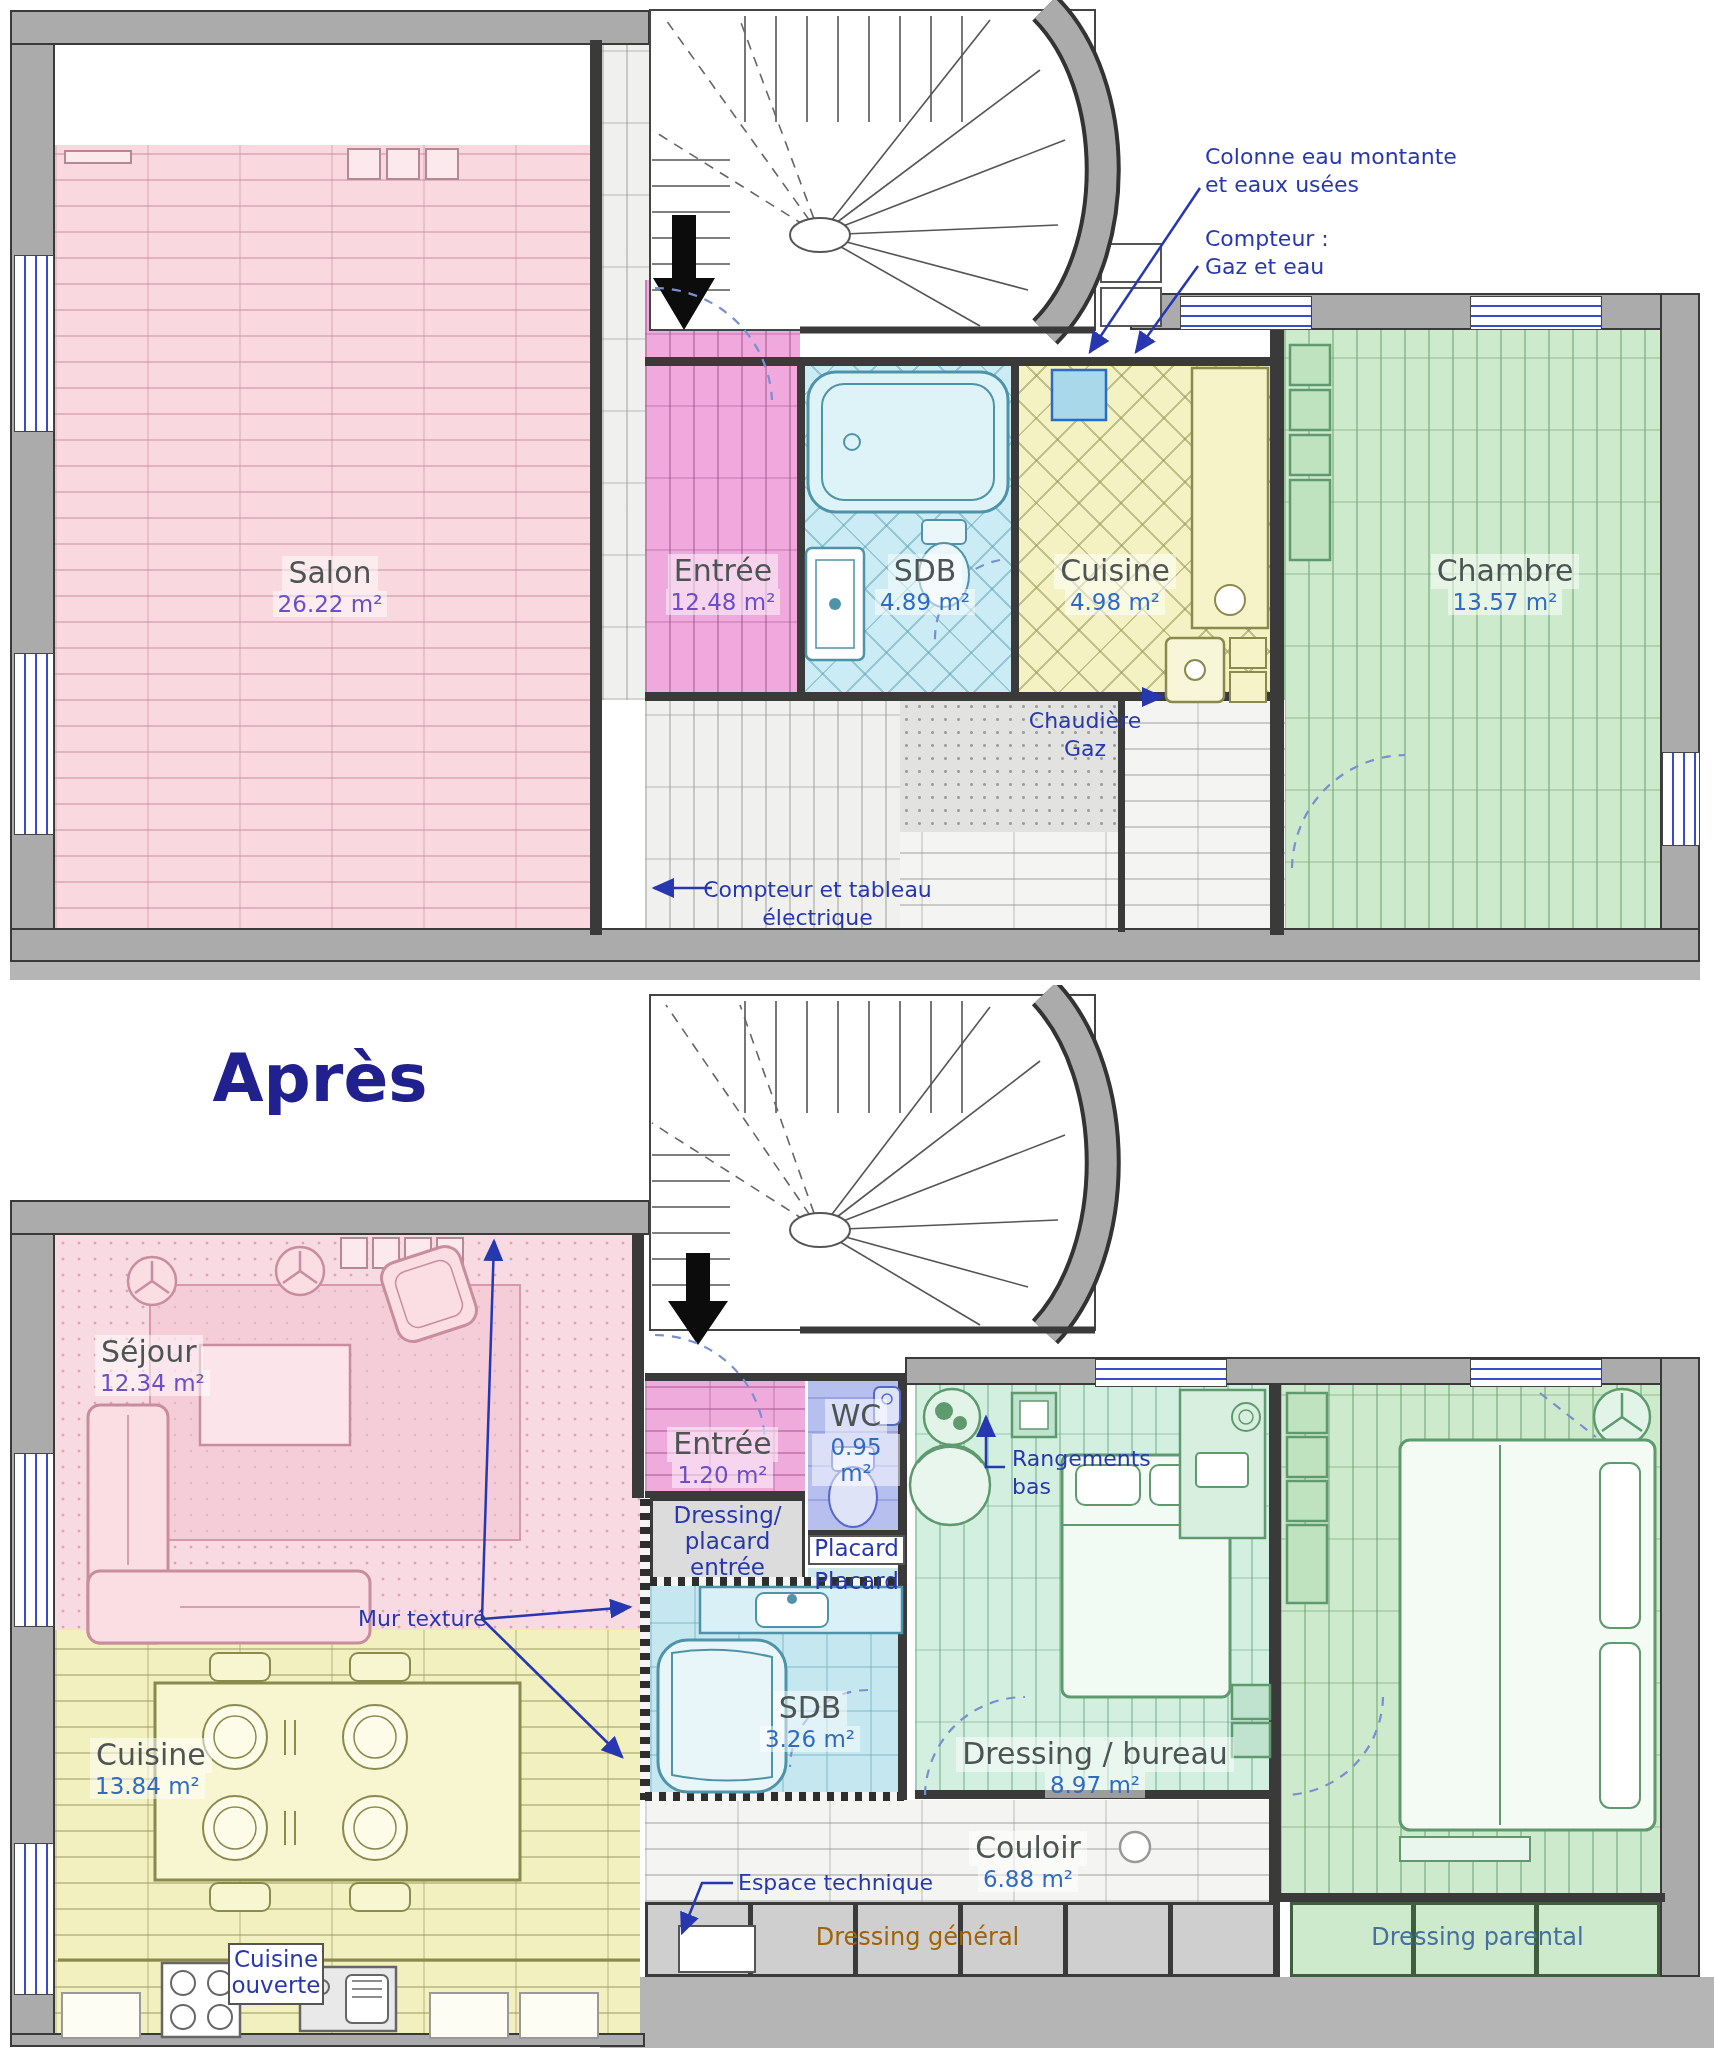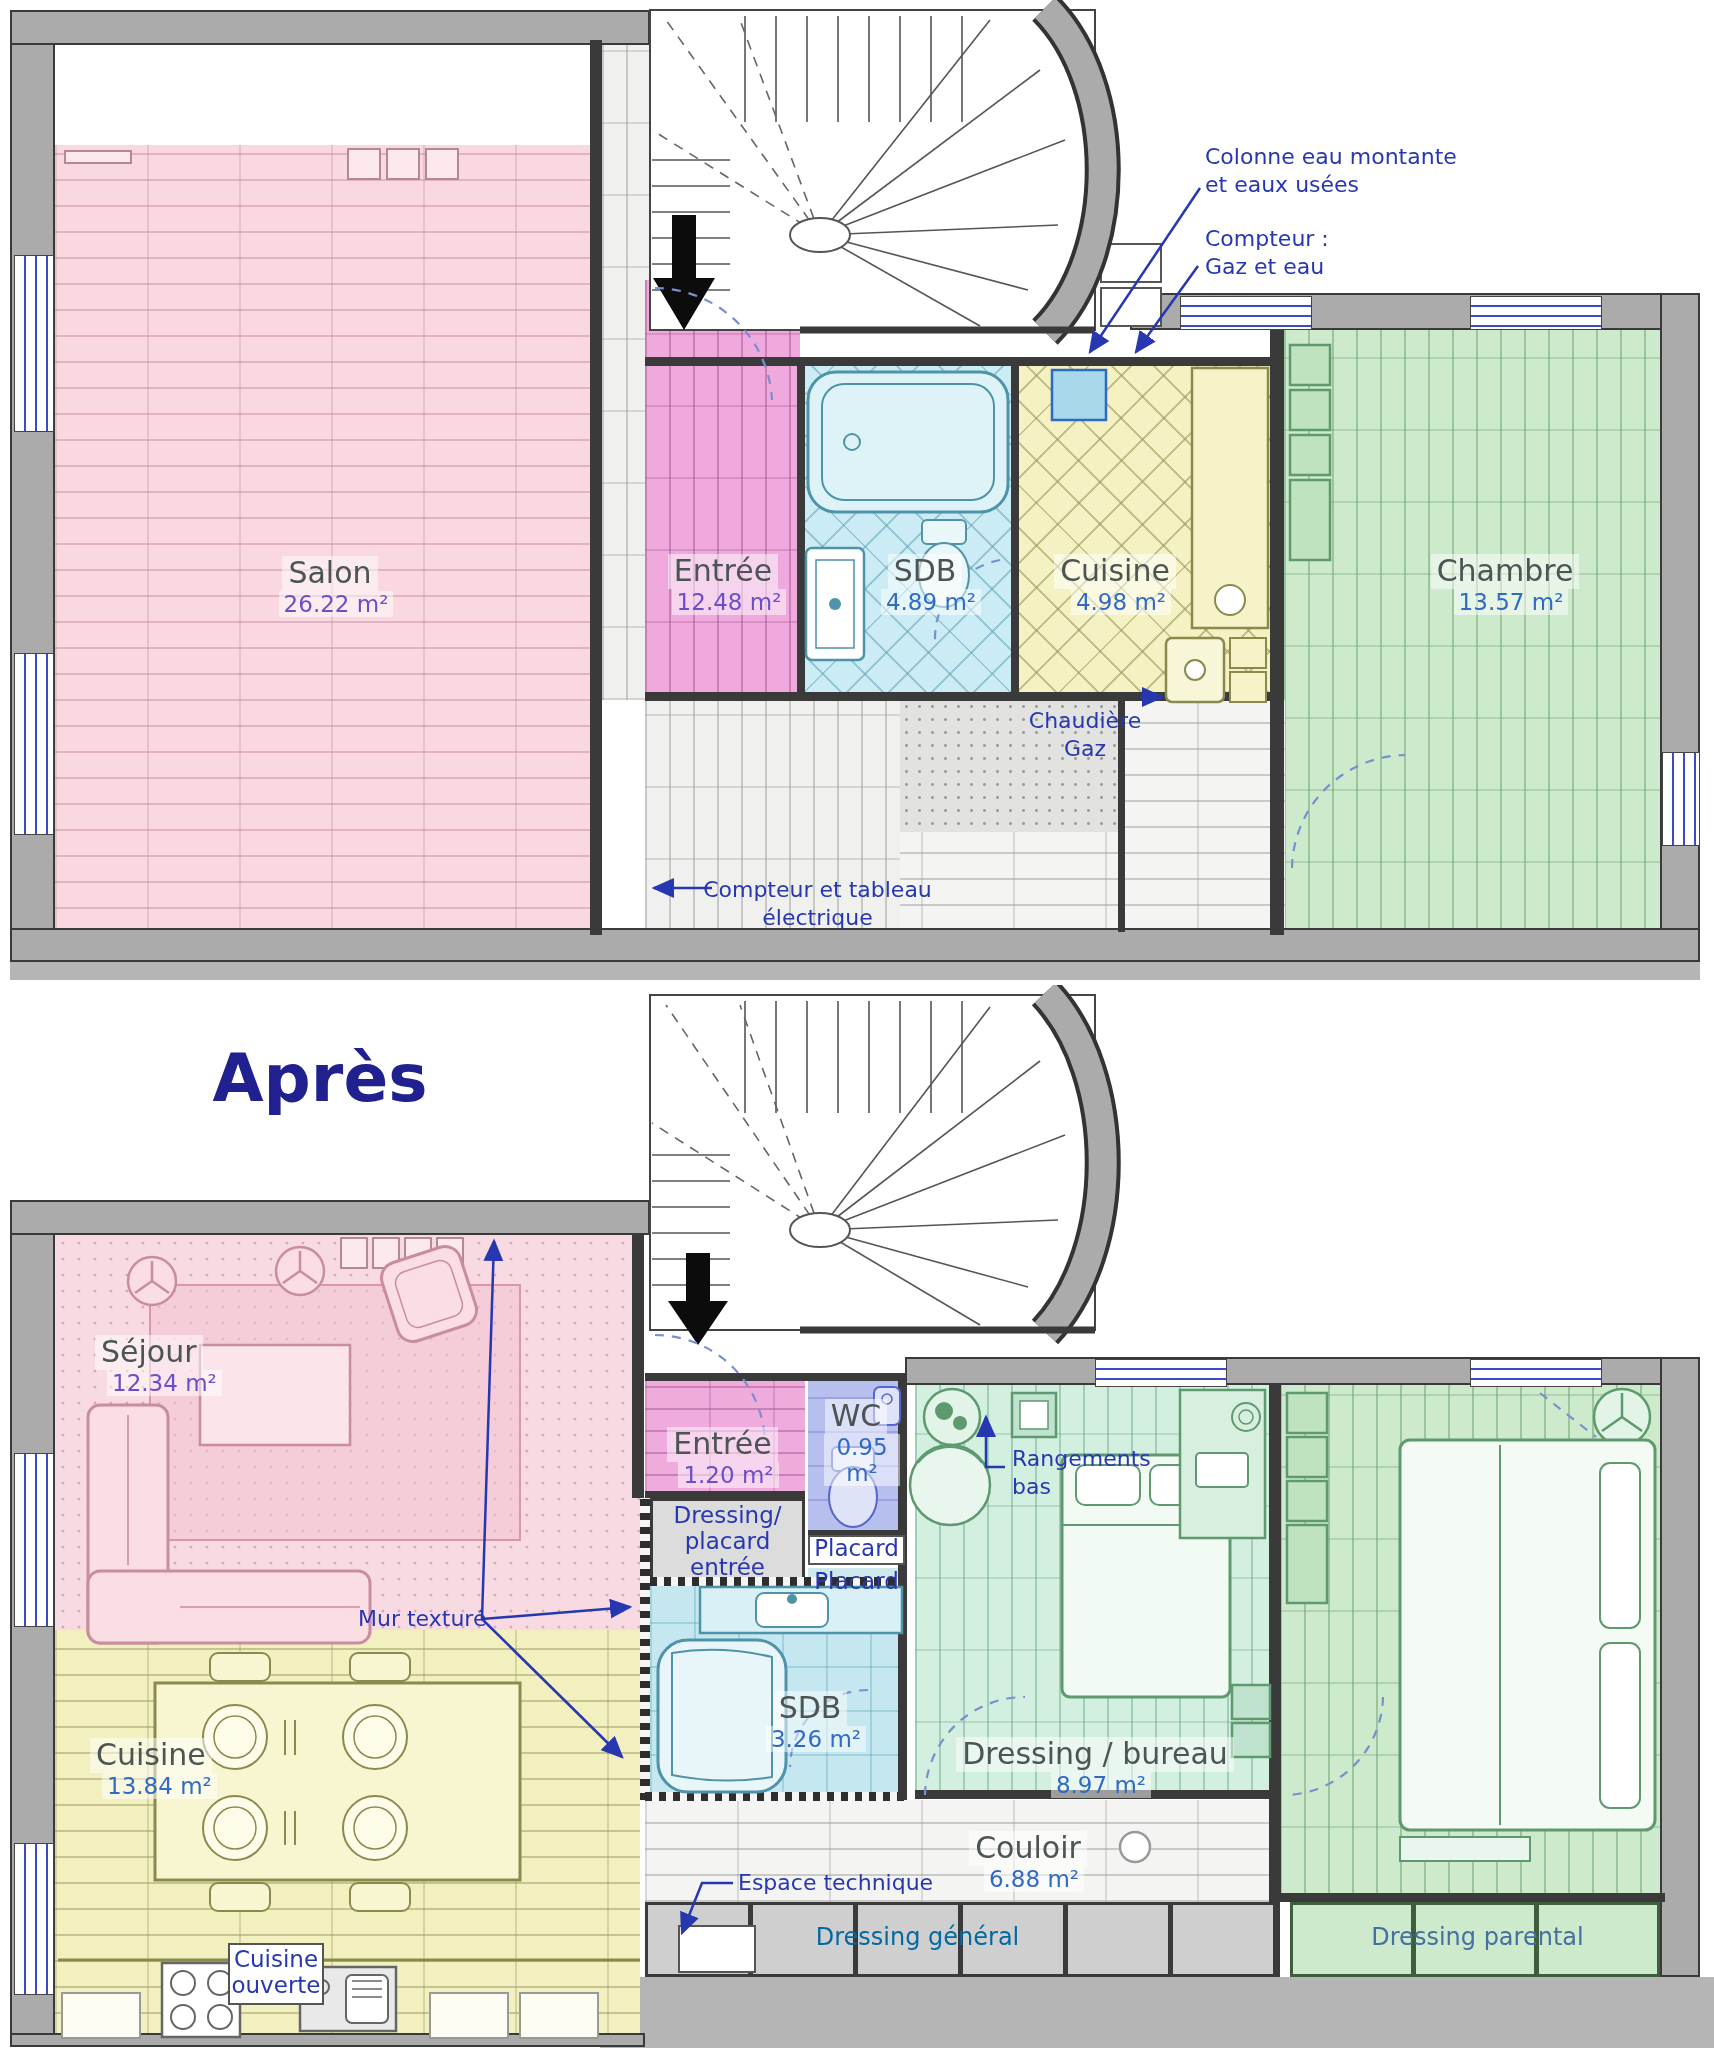--- a/index.html
+++ b/index.html
@@ -55,27 +55,27 @@
   .win-h{position:absolute;background:#fff;border:1px solid #444;z-index:3;background-image:
      repeating-linear-gradient(180deg,transparent 0 8px,#3b4bc8 8px 10px);}
   .win-v{position:absolute;background:#fff;border:1px solid #444;z-index:3;background-image:
      repeating-linear-gradient(90deg,transparent 0 9px,#3b4bc8 9px 11px);}
   .radbox{position:absolute;background:#fce9ee;border:2px solid #b48894;box-sizing:border-box;z-index:3;}
   .whitebox{position:absolute;background:#fff;border:2px solid #555;box-sizing:border-box;z-index:3;}
   
   .title{position:absolute;font-weight:bold;font-size:66px;color:#20208e;text-align:center;z-index:6;}
   .rlabel{position:absolute;text-align:center;z-index:6;line-height:1.15;}
   .rlabel .nm{font-size:30px;color:#4c5554;background:rgba(255,255,255,.5);padding:0 6px;display:inline-block;}
-  .rlabel .ar{font-size:23px;background:rgba(255,255,255,.5);padding:0 5px;display:inline-block;margin-left:12px;}
+  .rlabel .ar{font-size:23px;background:rgba(255,255,255,.5);padding:0 5px;display:inline-block;}
   .ar.purple{color:#6a4fc8;} .ar.blue{color:#2f6bc4;}
   .left-al{text-align:left;}
   .ann{position:absolute;font-size:22px;color:#2737b0;white-space:pre-line;z-index:6;line-height:1.25;
        background:rgba(255,255,255,.0);}
   .storelbl{position:absolute;font-size:23px;color:#2737b0;text-align:center;z-index:6;white-space:pre-line;line-height:1.12;}
-  .bandlbl{position:absolute;font-size:24px;color:#0369a1;text-align:center;z-index:6;}
+  .bandlbl{position:absolute;font-size:24px;color:#a16207;text-align:center;z-index:6;}
   .bandlbl.gp{color:#46709e;}
   svg.ovl{position:absolute;left:0;top:0;z-index:4;pointer-events:none;}
 </style>
 </head>
 <body>
 
 <div class="page">
 
   <div class="panel" style="top:0;height:985px;">
     <div class="ground" style="left:10px;top:955px;width:1690px;height:25px;"></div>

